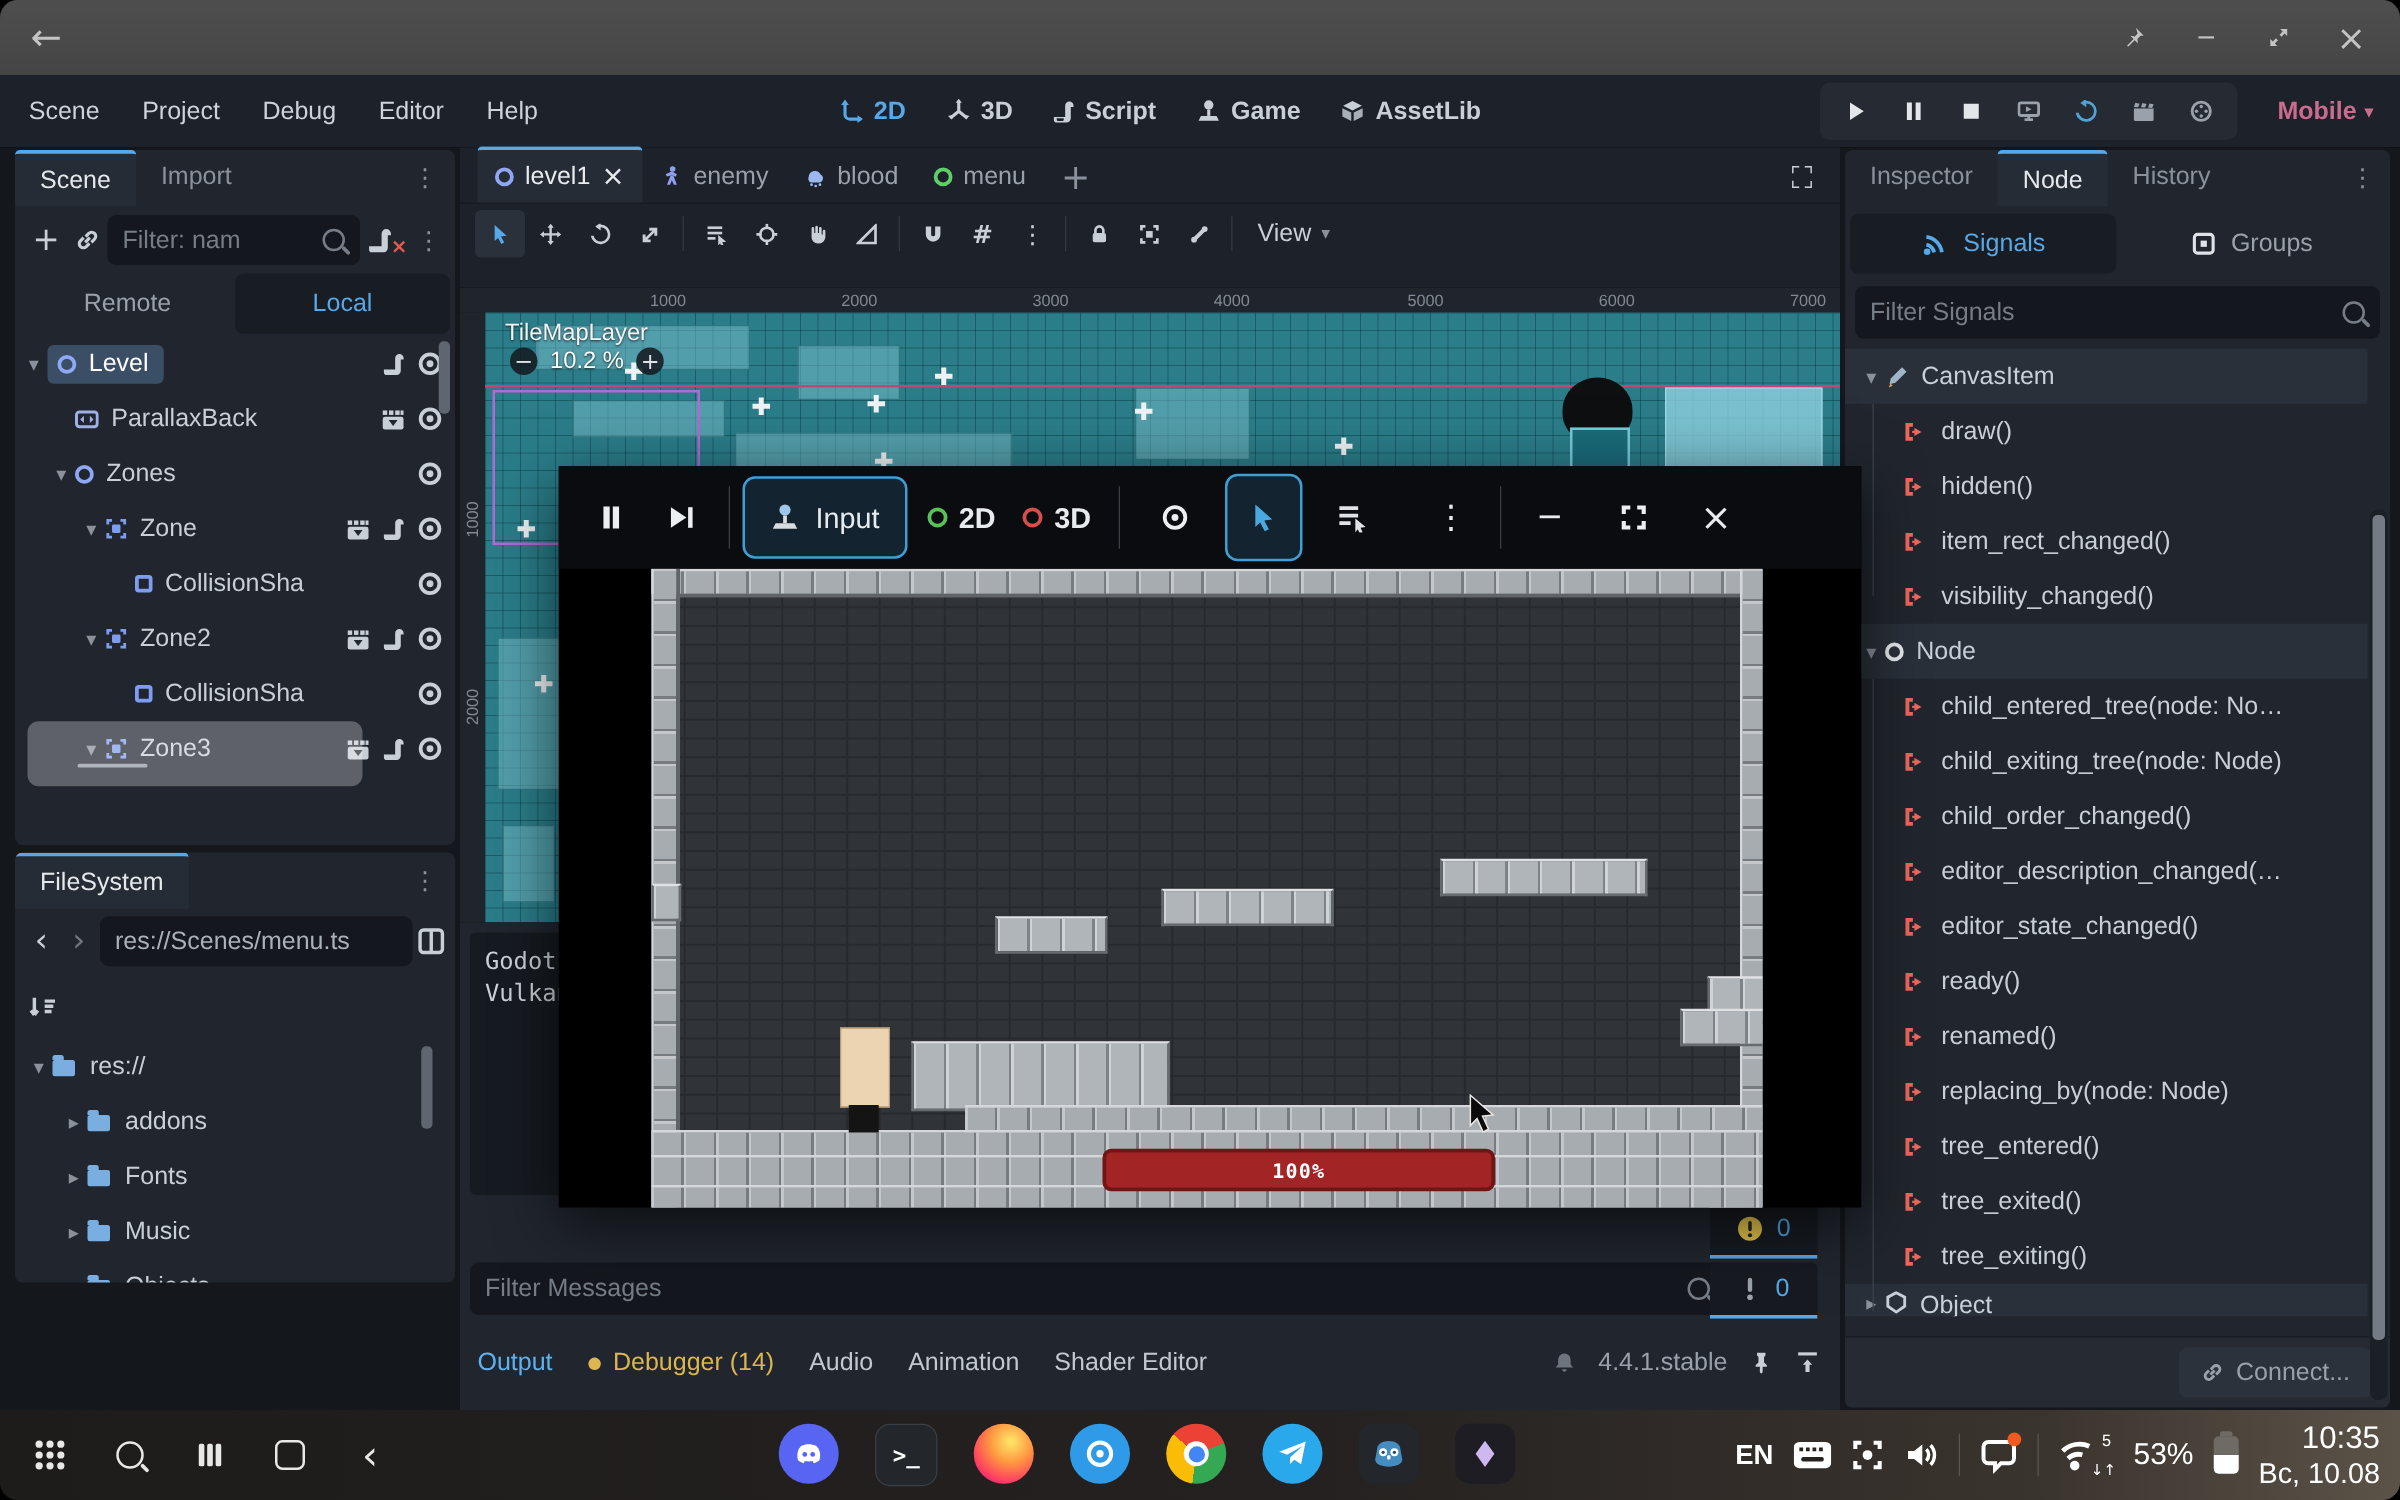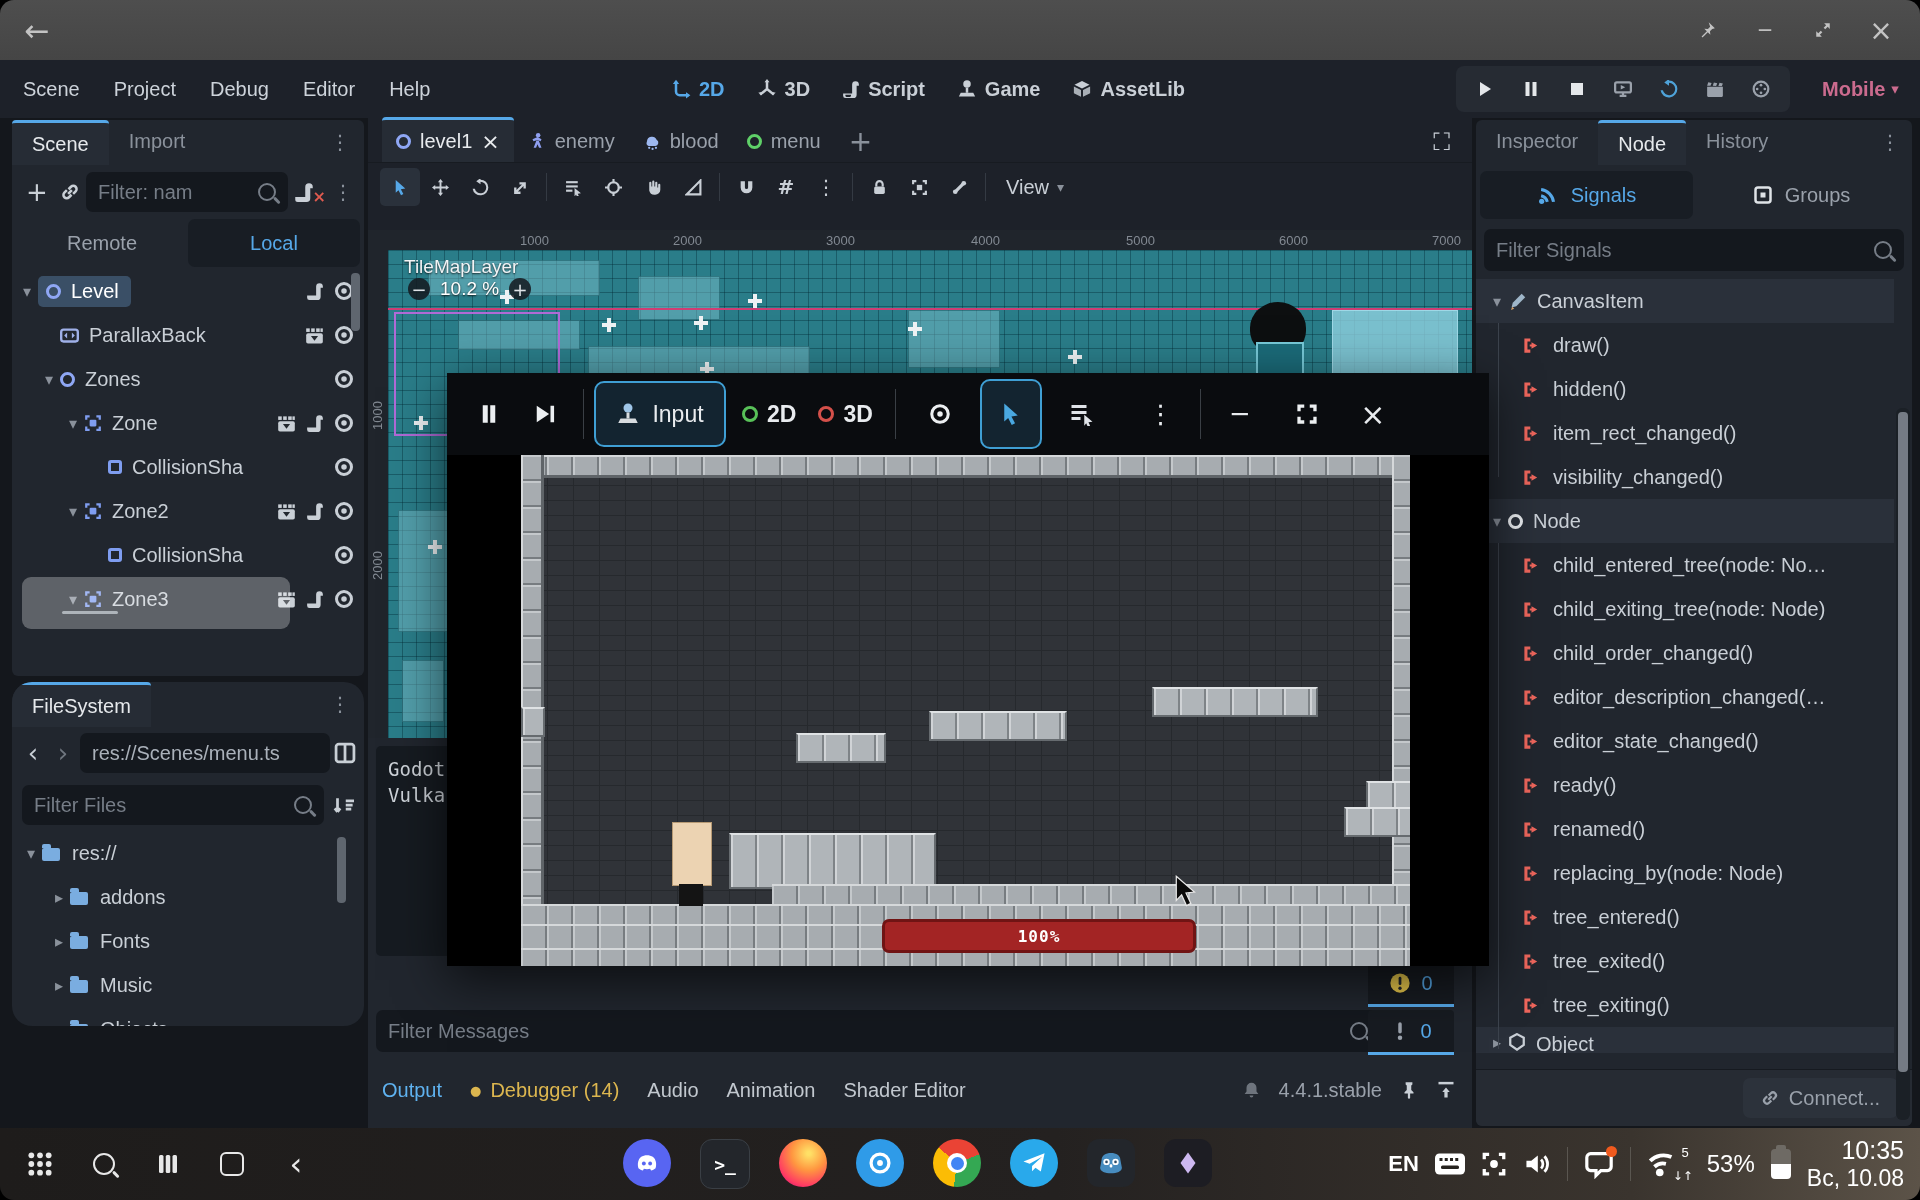--- a/index.html
+++ b/index.html
@@ -411,41 +411,37 @@
         </span>
     </div>
 
     <div class="abs" style="left:10px;top:312px;width:268px;height:52px;background:rgba(255,255,255,.28);border-radius:9px;">
       <div style="width:56px;height:3px;background:#aeb4ba;margin:34px 0 0 40px;border-radius:2px;"></div>
     </div>
     <div class="abs scrollthumb" style="right:4px;top:8px;width:9px;height:58px;"></div>
   </div>
 </div>
 
-<div class="abs dock" style="left:12px;top:682px;width:352px;height:344px;overflow:hidden;border-radius:20px;">
+<div class="abs dock" style="left:12px;top:682px;width:352px;height:344px;overflow:hidden;">
   <div style="display:flex;">
     <div class="dock-tab active">FileSystem</div>
     <div style="margin-left:auto;padding:10px 14px;color:#8a919b;" class="glyph">⋮</div>
   </div>
   <div style="display:flex;align-items:center;height:52px;padding:0 8px;gap:4px;">
     <span class="glyph" style="font-size:26px;color:#c9cfd6;width:26px;text-align:center;">‹</span>
     <span class="glyph" style="font-size:26px;color:#6f767f;width:26px;text-align:center;">›</span>
     <div class="field" style="flex:1;height:40px;">
       <input value="res://Scenes/menu.ts" style="">
     </div>
     <svg width="22" height="22" viewBox="0 0 16 16">
         <rect x="1.5" y="1.5" width="13" height="13" rx="2" fill="none" stroke="#c9cfd6" stroke-width="2"></rect>
         <path d="M8 2v12" stroke="#c9cfd6" stroke-width="2"></path>
       </svg>
   </div>
   <div style="display:flex;align-items:center;height:52px;padding:0 10px;gap:8px;">
-    <div class="field" style="flex:1;height:40px;gap:8px;">
-      <input placeholder="Filter Files" style="">
-      <span class="mag"></span>
-    </div>
     <svg width="22" height="22" viewBox="0 0 16 16">
         <g stroke="#c9cfd6" stroke-width="2" fill="none">
           <path d="M4 3v10M4 13l-2-2.5M4 13l2-2.5"></path>
           <path d="M10 8h5M10 11h4M10 5h6"></path>
         </g>
       </svg>
   </div>
   <div style="position:relative;">
     <div class="trow">
       <span class="chev glyph" style="margin-left:8px;">▾</span>

